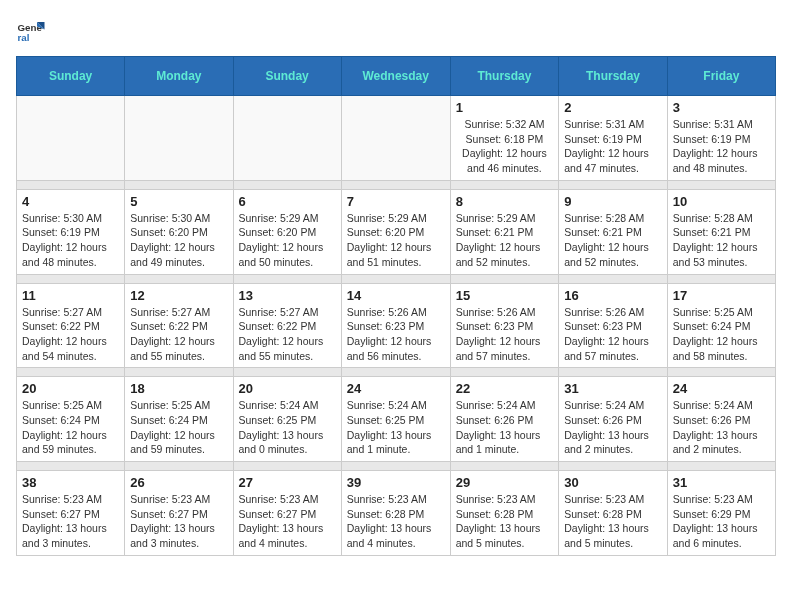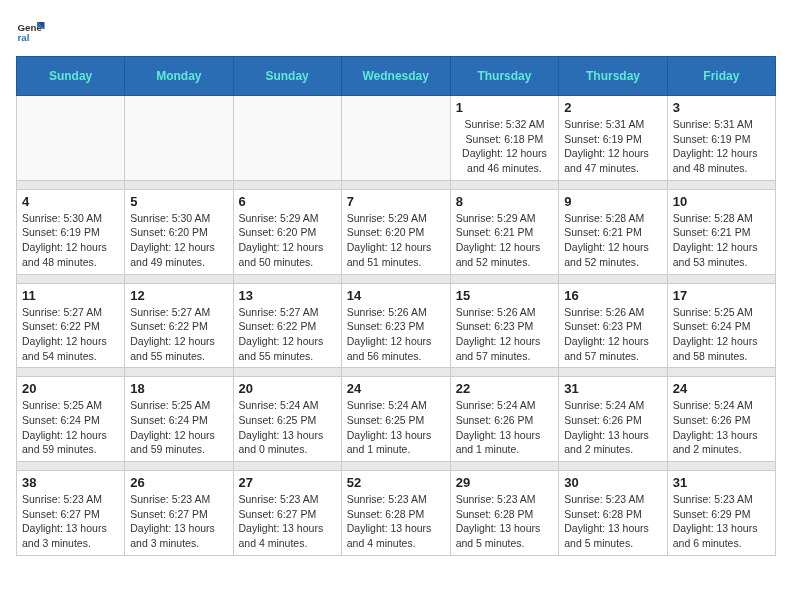--- a/index.html
+++ b/index.html
@@ -344,21 +344,21 @@
 and 3 minutes.</div>
         </td>
         <td>
           <div class="day-number">27</div>
           <div class="day-info" style="white-space: pre-line;">Sunrise: 5:23 AM
 Sunset: 6:27 PM
 Daylight: 13 hours
 and 4 minutes.</div>
         </td>
         <td>
-          <div class="day-number">52</div>
+          <div class="day-number">39</div>
           <div class="day-info" style="white-space: pre-line;">Sunrise: 5:23 AM
 Sunset: 6:28 PM
 Daylight: 13 hours
 and 4 minutes.</div>
         </td>
         <td>
           <div class="day-number">29</div>
           <div class="day-info" style="white-space: pre-line;">Sunrise: 5:23 AM
 Sunset: 6:28 PM
 Daylight: 13 hours

